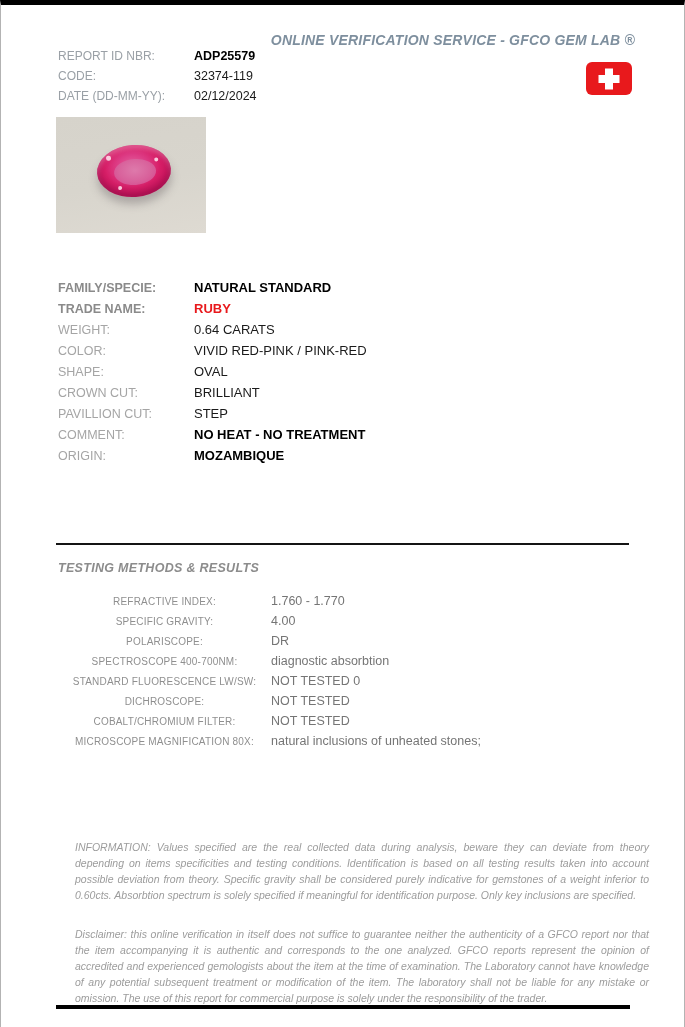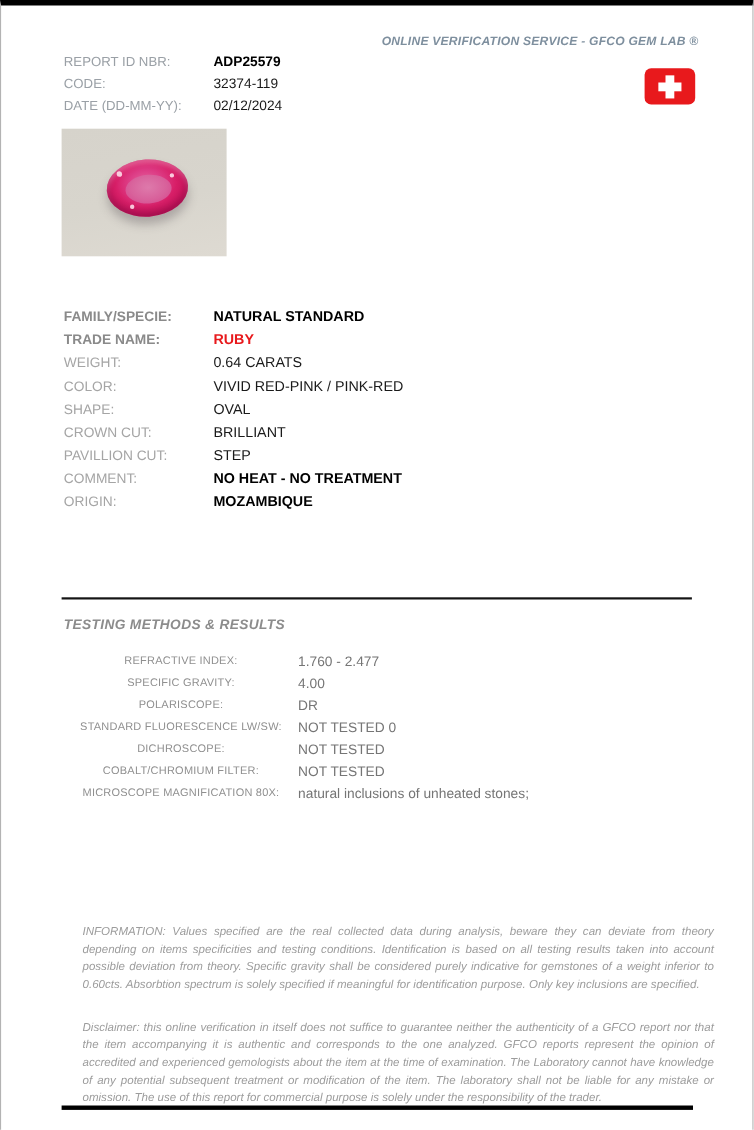--- a/index.html
+++ b/index.html
@@ -14,21 +14,21 @@
     position:absolute;inset:0;
     box-sizing:border-box;
     border-top:5px solid #000;
     border-left:1px solid #b3b3b3;
     border-right:1px solid #b3b3b3;
     background:#fff;
   }
   
   .service-title{
     position:absolute;top:27px;right:49px;
-    font-size:11px;font-weight:bold;font-style:italic;
+    font-size:14px;font-weight:bold;font-style:italic;
     color:#7e8f9e;letter-spacing:.2px;white-space:nowrap;
   }
   .hfields{position:absolute;top:44px;left:57px;}
   .hrow{display:flex;height:20px;align-items:flex-start;}
   .hlbl{width:136px;font-size:12px;color:#9aa0a6;}
   .hval{font-size:12.5px;color:#1a1a1a;}
   .hval.b{font-weight:bold;color:#000;}
   .flag{
     position:absolute;top:57px;left:585px;
     width:46px;height:33px;border-radius:6px;
@@ -163,31 +163,35 @@
     </div>
   </div>
 
   <div class="rule1"></div>
 
   <div class="testing-title">TESTING METHODS &amp; RESULTS</div>
 
   <div class="tests">
     <div class="trow">
       <span class="tlbl">REFRACTIVE INDEX:</span>
-      <span class="tval">1.760 - 2.477</span>
+      <span class="tval">1.760 - 1.770</span>
     </div>
     <div class="trow">
       <span class="tlbl">SPECIFIC GRAVITY:</span>
       <span class="tval">4.00</span>
     </div>
     <div class="trow">
       <span class="tlbl">POLARISCOPE:</span>
       <span class="tval">DR</span>
     </div>
     <div class="trow">
+      <span class="tlbl">SPECTROSCOPE 400-700NM:</span>
+      <span class="tval">diagnostic absorbtion</span>
+    </div>
+    <div class="trow">
       <span class="tlbl">STANDARD FLUORESCENCE LW/SW:</span>
       <span class="tval">NOT TESTED 0</span>
     </div>
     <div class="trow">
       <span class="tlbl">DICHROSCOPE:</span>
       <span class="tval">NOT TESTED</span>
     </div>
     <div class="trow">
       <span class="tlbl">COBALT/CHROMIUM FILTER:</span>
       <span class="tval">NOT TESTED</span>

